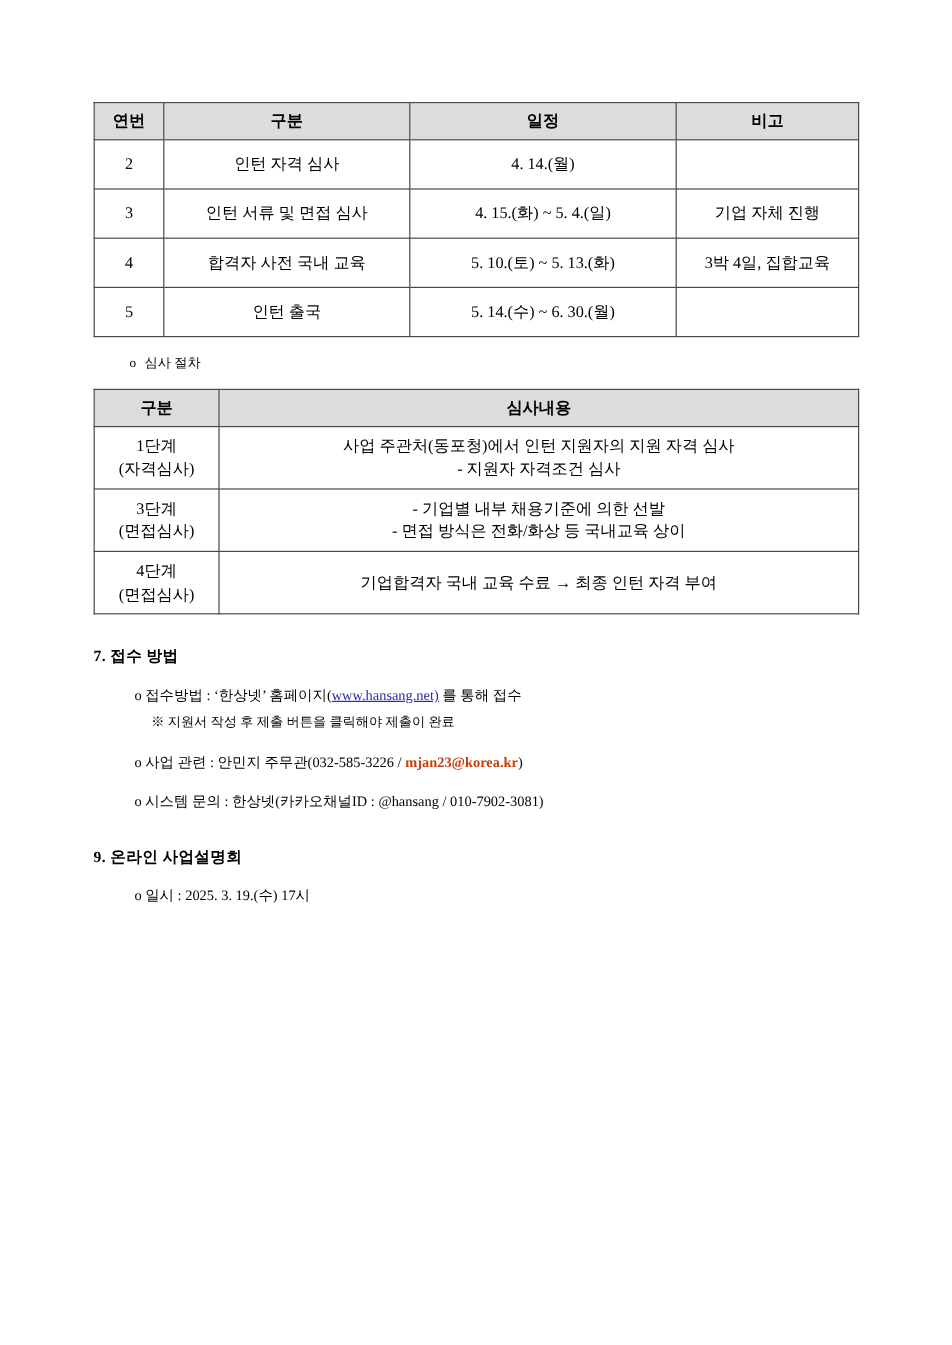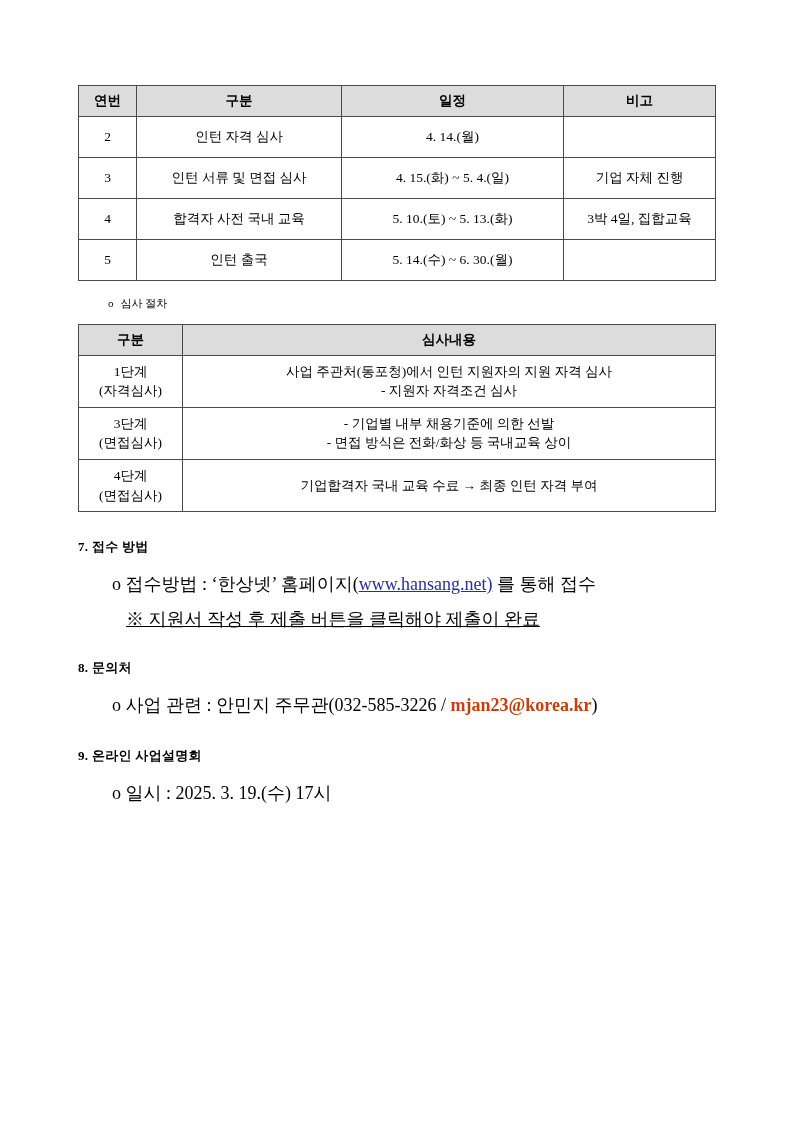--- a/index.html
+++ b/index.html
@@ -79,27 +79,26 @@
     font-family: "Liberation Serif", serif;
     margin-right: 7px;
   }
   h2.section {
     font-size: 13px;
     font-weight: bold;
     margin: 26px 0 8px 0;
     letter-spacing: 0.3px;
   }
   .sub-note {
-    font-size: 18px;
+    font-size: 11px;
     margin: 5px 0 0 48px;
     line-height: 1.6;
-    text-decoration: underline;
   }
   .indent-o {
-    font-size: 18px;
+    font-size: 12px;
     margin: 13px 0 0 34px;
     line-height: 1.7;
   }
   a.link {
     color: #2a2aa8;
     text-decoration: underline;
   }
   .mail {
     color: #c2410c;
     font-weight: bold;
@@ -215,27 +214,30 @@
   </div>
 
   <h2 class="section">7. 접수 방법</h2>
 
   <div class="indent-o">
     <span class="marker">o</span>
     <span>접수방법 : ‘한상넷’ 홈페이지(</span><a class="link" href="#">www.hansang.net)</a><span> 를 통해 접수</span>
   </div>
   <div class="sub-note">※ 지원서 작성 후 제출 버튼을 클릭해야 제출이 완료</div>
 
-  <h2 class="section">8. 문의처</h2>
 
   <div class="indent-o">
     <span class="marker">o</span>
     <span>사업 관련 : 안민지 주무관(032-585-3226 / </span><span class="mail">mjan23@korea.kr</span><span>)</span>
   </div>
 
+  <div class="indent-o">
+    <span class="marker">o</span>
+    <span>시스템 문의 : 한상넷(카카오채널ID : @hansang / 010-7902-3081)</span>
+  </div>
 
   <h2 class="section">9. 온라인 사업설명회</h2>
 
   <div class="indent-o">
     <span class="marker">o</span>
     <span>일시 : 2025. 3. 19.(수) 17시</span>
   </div>
 
 </div>
 

